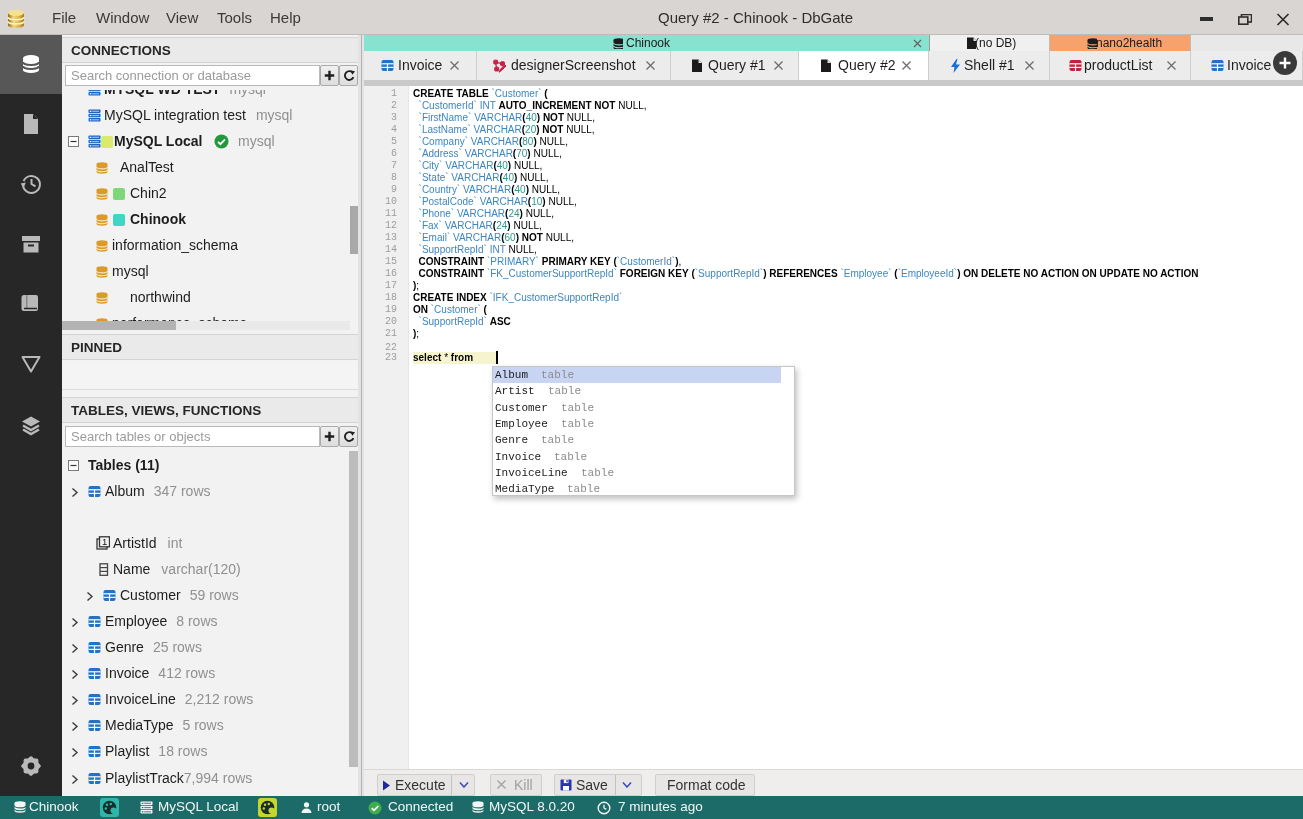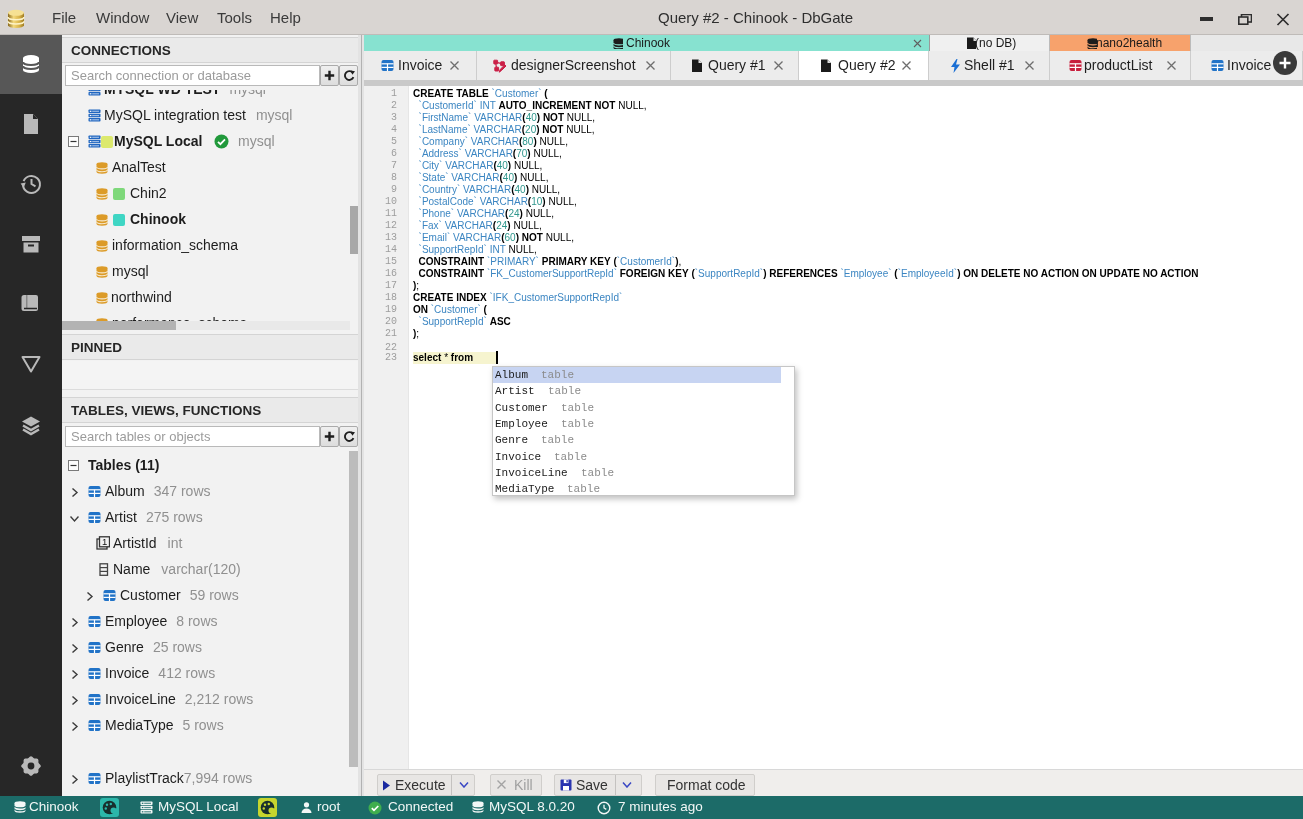--- a/index.html
+++ b/index.html
@@ -235,21 +235,21 @@
     </div>
 <div class="trow" style="top:120px;">
       <div class="tic" style="left:33px;">
         <svg width="14" height="14" viewBox="0 0 14 14" style="">
           <path d="M1.5 3.2 v7.6 a5.5 1.9 0 0 0 11 0 v-7.6 z" fill="#dc9b28"></path>
           <ellipse cx="7" cy="3.2" rx="5.5" ry="1.9" fill="#dc9b28"></ellipse>
           <path d="M1.5 6 a5.5 1.9 0 0 0 11 0" fill="none" stroke="#f6e9cd" stroke-width="1.1"></path>
           <path d="M1.5 8.8 a5.5 1.9 0 0 0 11 0" fill="none" stroke="#f6e9cd" stroke-width="1.1"></path>
         </svg>
       </div>
-      <span class="lbl" style="left:50px;">AnalTest</span>
+      <span class="lbl" style="left:58px;">AnalTest</span>
     </div>
 <div class="trow" style="top:146px;">
       <div class="tic" style="left:33px;">
         <svg width="14" height="14" viewBox="0 0 14 14" style="">
           <path d="M1.5 3.2 v7.6 a5.5 1.9 0 0 0 11 0 v-7.6 z" fill="#dc9b28"></path>
           <ellipse cx="7" cy="3.2" rx="5.5" ry="1.9" fill="#dc9b28"></ellipse>
           <path d="M1.5 6 a5.5 1.9 0 0 0 11 0" fill="none" stroke="#f6e9cd" stroke-width="1.1"></path>
           <path d="M1.5 8.8 a5.5 1.9 0 0 0 11 0" fill="none" stroke="#f6e9cd" stroke-width="1.1"></path>
         </svg>
       </div>
@@ -292,21 +292,21 @@
     </div>
 <div class="trow" style="top:250px;">
       <div class="tic" style="left:33px;">
         <svg width="14" height="14" viewBox="0 0 14 14" style="">
           <path d="M1.5 3.2 v7.6 a5.5 1.9 0 0 0 11 0 v-7.6 z" fill="#dc9b28"></path>
           <ellipse cx="7" cy="3.2" rx="5.5" ry="1.9" fill="#dc9b28"></ellipse>
           <path d="M1.5 6 a5.5 1.9 0 0 0 11 0" fill="none" stroke="#f6e9cd" stroke-width="1.1"></path>
           <path d="M1.5 8.8 a5.5 1.9 0 0 0 11 0" fill="none" stroke="#f6e9cd" stroke-width="1.1"></path>
         </svg>
       </div>
-      <span class="lbl" style="left:49px;">northwind</span>
+      <span class="lbl" style="left:68px;">northwind</span>
     </div>
 <div class="trow" style="top:276px;">
       <div class="tic" style="left:33px;">
         <svg width="14" height="14" viewBox="0 0 14 14" style="">
           <path d="M1.5 3.2 v7.6 a5.5 1.9 0 0 0 11 0 v-7.6 z" fill="#dc9b28"></path>
           <ellipse cx="7" cy="3.2" rx="5.5" ry="1.9" fill="#dc9b28"></ellipse>
           <path d="M1.5 6 a5.5 1.9 0 0 0 11 0" fill="none" stroke="#f6e9cd" stroke-width="1.1"></path>
           <path d="M1.5 8.8 a5.5 1.9 0 0 0 11 0" fill="none" stroke="#f6e9cd" stroke-width="1.1"></path>
         </svg>
       </div>
@@ -350,36 +350,20 @@
       <div class="tic" style="left:26px;">
         <svg width="13" height="13" viewBox="0 0 13 13" style="">
           <rect x="0.5" y="1" width="12" height="11" rx="2" fill="#2173c7"></rect>
           <line x1="0.5" y1="4.8" x2="12.5" y2="4.8" stroke="#fff" stroke-width="1.2"></line>
           <line x1="6.5" y1="4.8" x2="6.5" y2="12" stroke="#fff" stroke-width="1.2"></line>
           <line x1="0.5" y1="8.4" x2="12.5" y2="8.4" stroke="#fff" stroke-width="1.2"></line>
         </svg>
       </div>
       <span class="lbl" style="left:43px;">Album<span class="meta" style="margin-left:9px;">347 rows</span></span>
     </div>
-<div class="trow" style="top:470px;">
-      <div class="exp" style="left:8px;top:9px;">
-        <svg width="9" height="9" viewBox="0 0 9 9" style="">
-          <path d="M0.5 2.5 L4.5 7 L8.5 2.5" fill="none" stroke="#3c3c3c" stroke-width="1.4"></path>
-        </svg>
-      </div>
-      <div class="tic" style="left:26px;">
-        <svg width="13" height="13" viewBox="0 0 13 13" style="">
-          <rect x="0.5" y="1" width="12" height="11" rx="2" fill="#2173c7"></rect>
-          <line x1="0.5" y1="4.8" x2="12.5" y2="4.8" stroke="#fff" stroke-width="1.2"></line>
-          <line x1="6.5" y1="4.8" x2="6.5" y2="12" stroke="#fff" stroke-width="1.2"></line>
-          <line x1="0.5" y1="8.4" x2="12.5" y2="8.4" stroke="#fff" stroke-width="1.2"></line>
-        </svg>
-      </div>
-      <span class="lbl" style="left:43px;">Artist<span class="meta" style="margin-left:9px;">275 rows</span></span>
-    </div>
 <div class="trow" style="top:496px;">
       <div class="tic" style="left:34px;top:5px;">
         <svg width="14" height="14" viewBox="0 0 14 14" style="">
           <rect x="1" y="3" width="10" height="10" fill="none" stroke="#333" stroke-width="1.3"></rect>
           <rect x="3.5" y="0.8" width="10" height="10" fill="#f2f2f2" stroke="#333" stroke-width="1.3"></rect>
           <text x="6" y="9.3" font-size="9.5" font-family="Liberation Sans" fill="#111">1</text>
         </svg>
       </div>
       <span class="lbl" style="left:51px;">ArtistId<span class="meta" style="margin-left:11px;">int</span></span>
     </div>
@@ -481,20 +465,36 @@
       </div>
       <div class="tic" style="left:26px;">
         <svg width="13" height="13" viewBox="0 0 13 13" style="">
           <rect x="0.5" y="1" width="12" height="11" rx="2" fill="#2173c7"></rect>
           <line x1="0.5" y1="4.8" x2="12.5" y2="4.8" stroke="#fff" stroke-width="1.2"></line>
           <line x1="6.5" y1="4.8" x2="6.5" y2="12" stroke="#fff" stroke-width="1.2"></line>
           <line x1="0.5" y1="8.4" x2="12.5" y2="8.4" stroke="#fff" stroke-width="1.2"></line>
         </svg>
       </div>
       <span class="lbl" style="left:43px;">MediaType<span class="meta" style="margin-left:9px;">5 rows</span></span>
+    </div>
+<div class="trow" style="top:704px;">
+      <div class="exp" style="left:8px;top:9px;">
+        <svg width="9" height="9" viewBox="0 0 9 9" style="">
+          <path d="M2.5 0.5 L7 4.5 L2.5 8.5" fill="none" stroke="#3c3c3c" stroke-width="1.4"></path>
+        </svg>
+      </div>
+      <div class="tic" style="left:26px;">
+        <svg width="13" height="13" viewBox="0 0 13 13" style="">
+          <rect x="0.5" y="1" width="12" height="11" rx="2" fill="#2173c7"></rect>
+          <line x1="0.5" y1="4.8" x2="12.5" y2="4.8" stroke="#fff" stroke-width="1.2"></line>
+          <line x1="6.5" y1="4.8" x2="6.5" y2="12" stroke="#fff" stroke-width="1.2"></line>
+          <line x1="0.5" y1="8.4" x2="12.5" y2="8.4" stroke="#fff" stroke-width="1.2"></line>
+        </svg>
+      </div>
+      <span class="lbl" style="left:43px;">Playlist<span class="meta" style="margin-left:9px;">18 rows</span></span>
     </div>
 <div class="trow" style="top:731px;">
       <div class="exp" style="left:8px;top:9px;">
         <svg width="9" height="9" viewBox="0 0 9 9" style="">
           <path d="M2.5 0.5 L7 4.5 L2.5 8.5" fill="none" stroke="#3c3c3c" stroke-width="1.4"></path>
         </svg>
       </div>
       <div class="tic" style="left:26px;">
         <svg width="13" height="13" viewBox="0 0 13 13" style="">
           <rect x="0.5" y="1" width="12" height="11" rx="2" fill="#2173c7"></rect>

